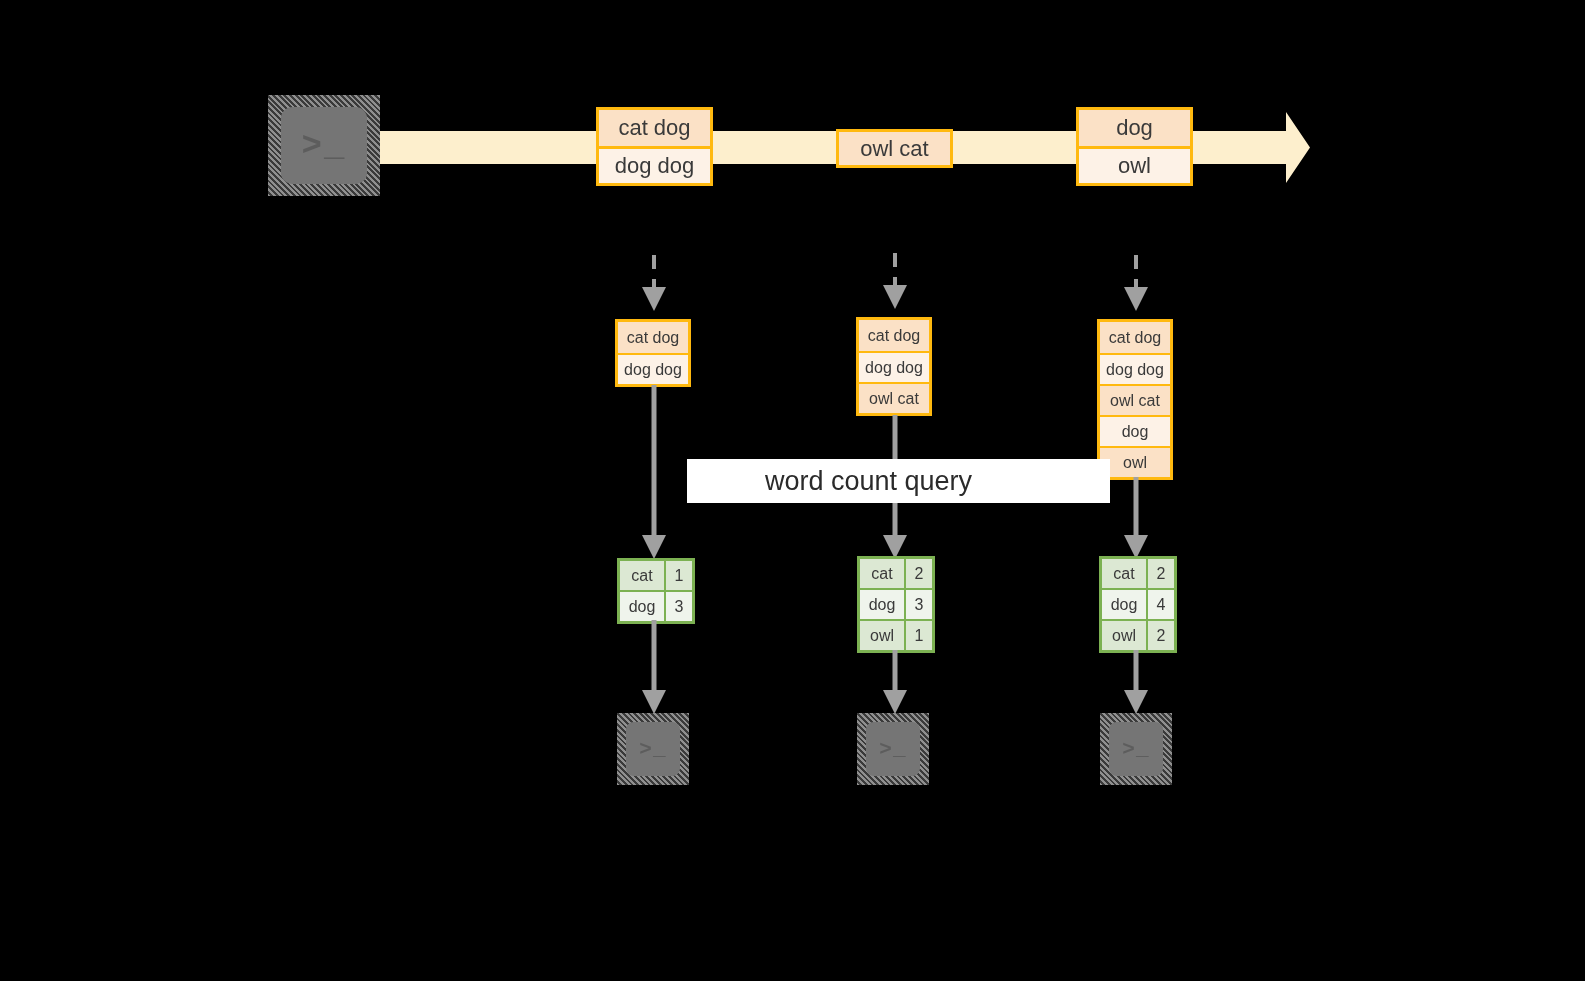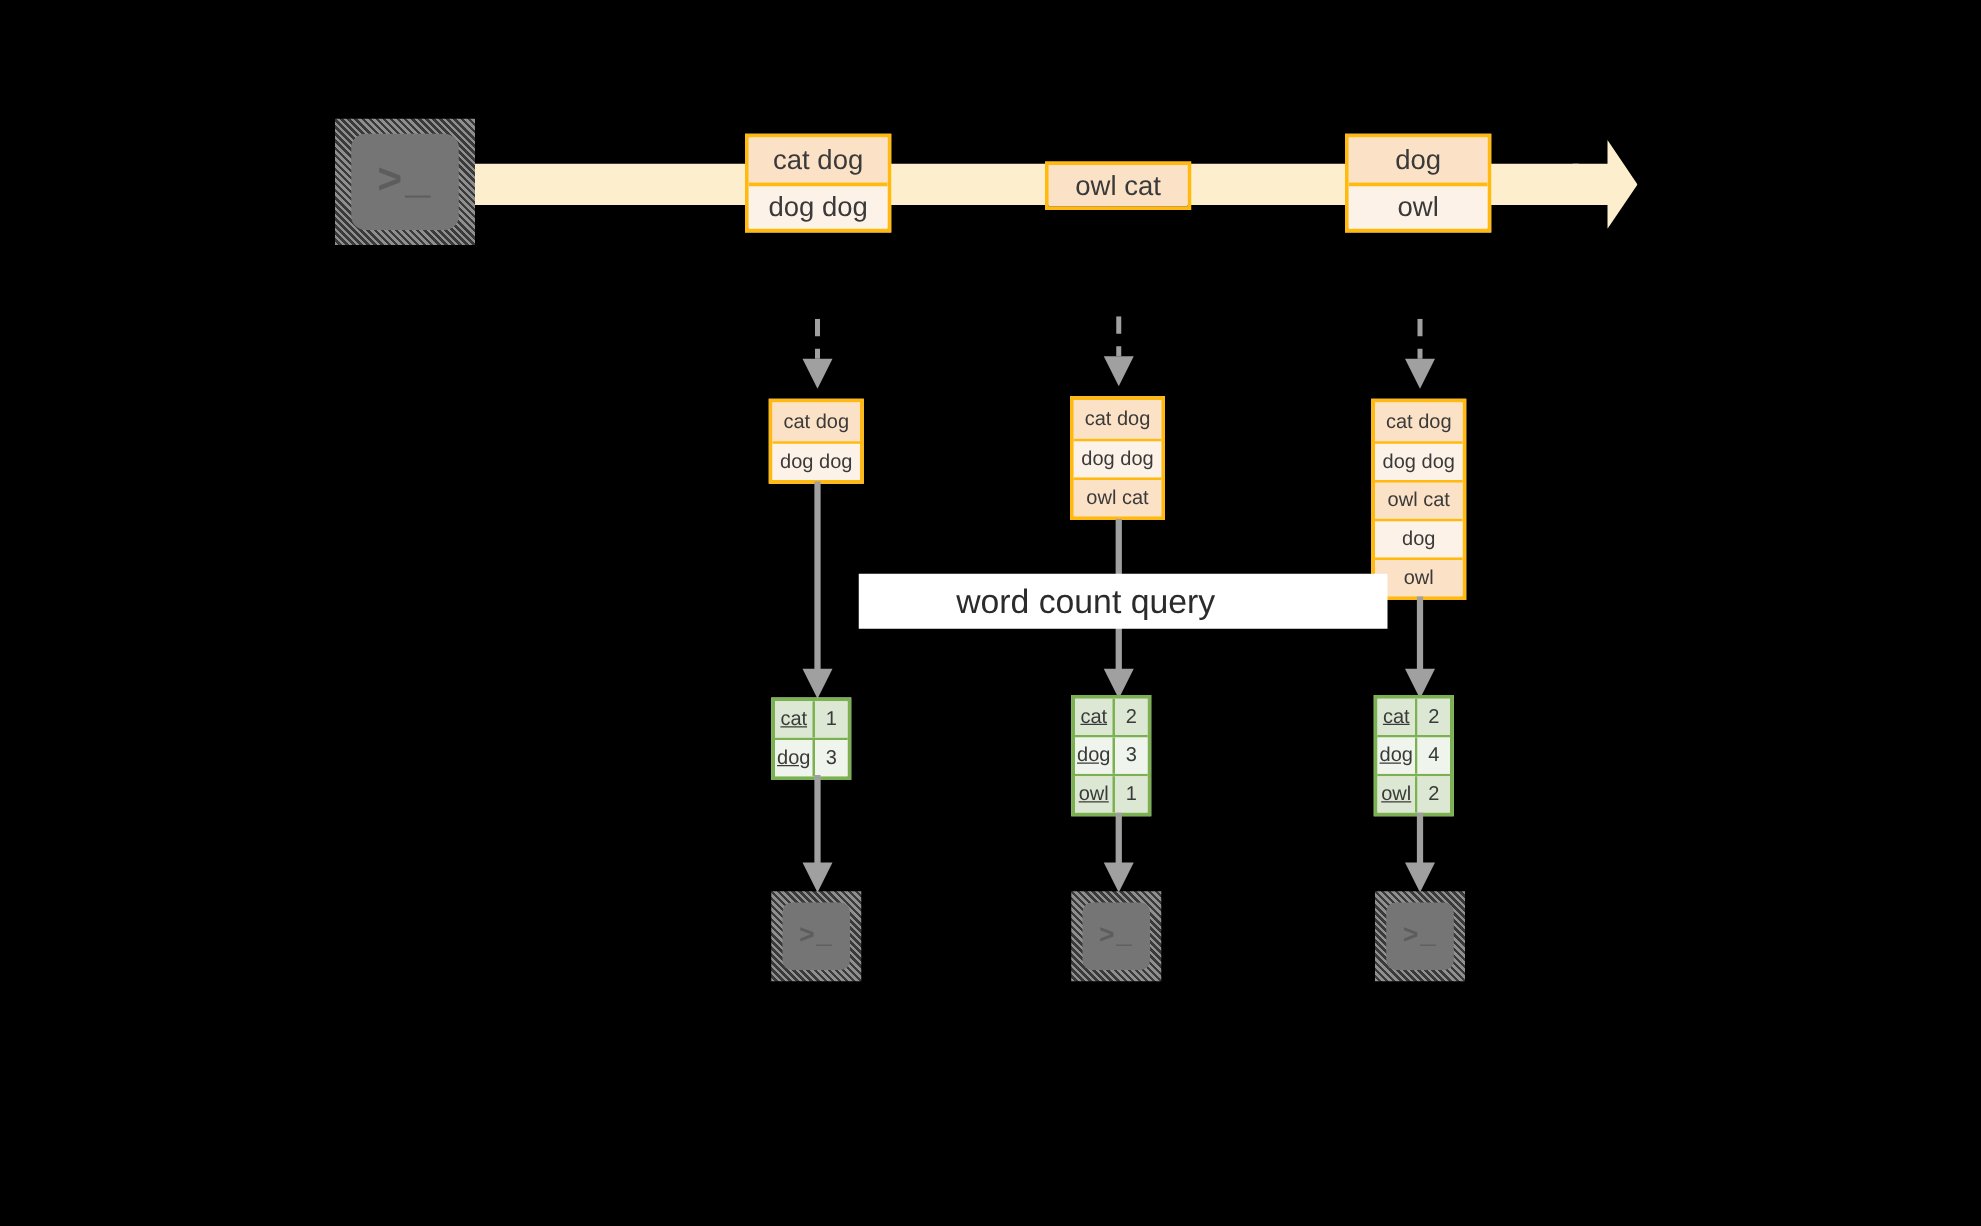--- a/index.html
+++ b/index.html
@@ -135,21 +135,21 @@
   .wtable .trow + .trow { border-top: 2px solid #7CB152; }
   .wtable .cell {
     box-sizing: border-box;
     height: 29px;
     display: flex;
     align-items: center;
     justify-content: center;
     color: #3a3a3a;
     font-size: 16px;
   }
-  .wtable .cell.word { width: 32px; border-right: 2px solid #7CB152; text-decoration: underline; }
+  .wtable .cell.word { width: 46px; border-right: 2px solid #7CB152; }
   .wtable .cell.num  { width: 26px; }
   .wtable .trow.dark  .cell { background: #DCE8D3; }
   .wtable .trow.light .cell { background: #EFF4EC; }
   .wtable.t1 { left: 617px; top: 558px; }
   .wtable.t2 { left: 857px; top: 556px; }
   .wtable.t3 { left: 1099px; top: 556px; }
 
   
   .arrow { position: absolute; }
   .arrow svg { display: block; }

